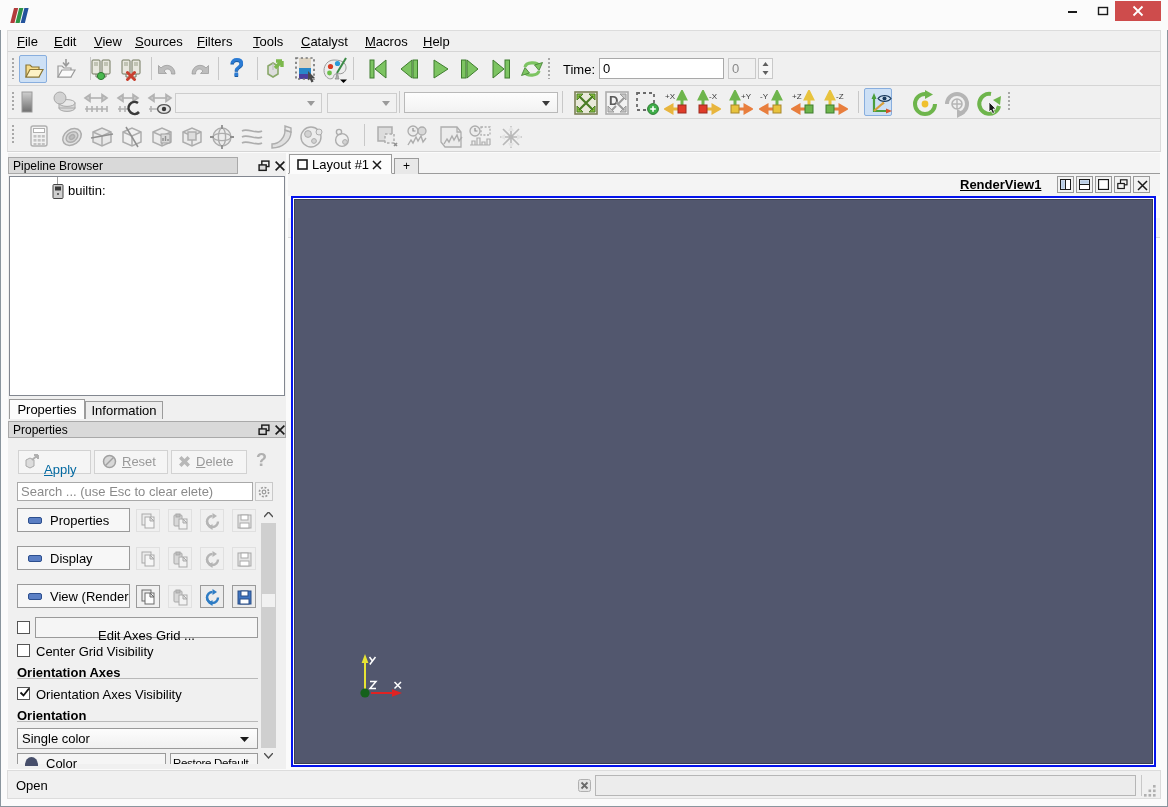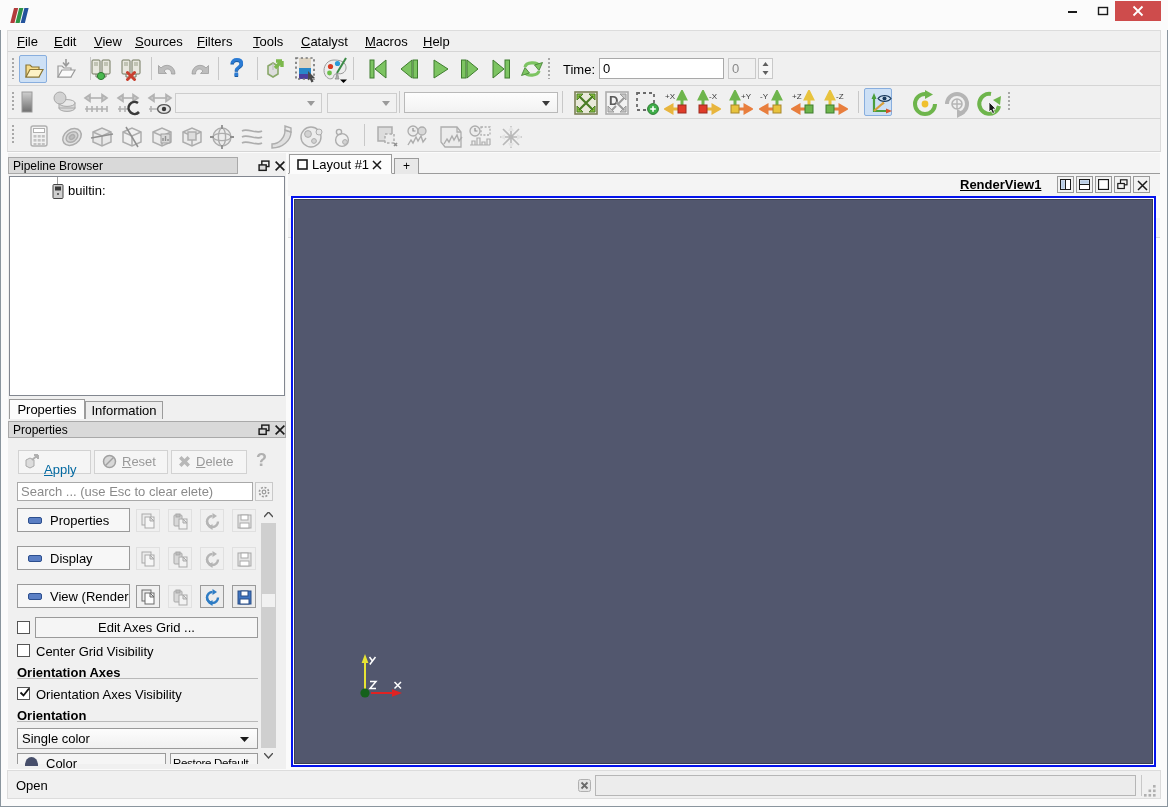--- a/index.html
+++ b/index.html
@@ -725,21 +725,21 @@
   </div>
 <div class="abs smallbtn" style="left:232px;top:585px;border-color:#9a9a9a;background:#ececec;">
     <svg class="abs" style="left:3px;top:3px" width="17" height="17" viewBox="0 0 17 17">
       <rect x="2" y="2" width="13" height="13" fill="#3f75c2" stroke="#2a4e86"></rect>
       <rect x="5" y="2" width="7" height="5" fill="#fff" stroke="#2a4e86"></rect>
       <rect x="4" y="10" width="9" height="5" fill="#fff" stroke="#2a4e86"></rect>
     </svg>
   </div>
 
 <div class="chk" style="left:17px;top:621px;"></div>
-<div class="abs" style="left:35px;top:617px;width:223px;height:21px;background:#f5f5f5;border:1px solid #9a9a9a;text-align:center;padding-top:2px;">Edit Axes Grid ...</div>
+<div class="abs" style="left:35px;top:617px;width:223px;height:21px;background:#f5f5f5;border:1px solid #9a9a9a;text-align:center;padding-top:10px;">Edit Axes Grid ...</div>
 <div class="chk" style="left:17px;top:644px;"></div>
 <div class="abs" style="left:36px;top:644px;">Center Grid Visibility</div>
 <div class="hdr" style="left:17px;top:665px;">Orientation Axes</div>
 <div class="abs" style="left:17px;top:678px;width:241px;height:1px;background:#b9b9b9;"></div>
 <div class="chk" style="left:17px;top:687px;"></div>
 <svg class="abs" style="left:18px;top:686px" width="13" height="13" viewBox="0 0 13 13">
     <path d="M2.5 6.5 L5.5 9.5 L11 2.5" fill="none" stroke="#111" stroke-width="1.8"></path>
   </svg>
 <div class="abs" style="left:36px;top:687px;">Orientation Axes Visibility</div>
 <div class="hdr" style="left:17px;top:708px;">Orientation</div>

